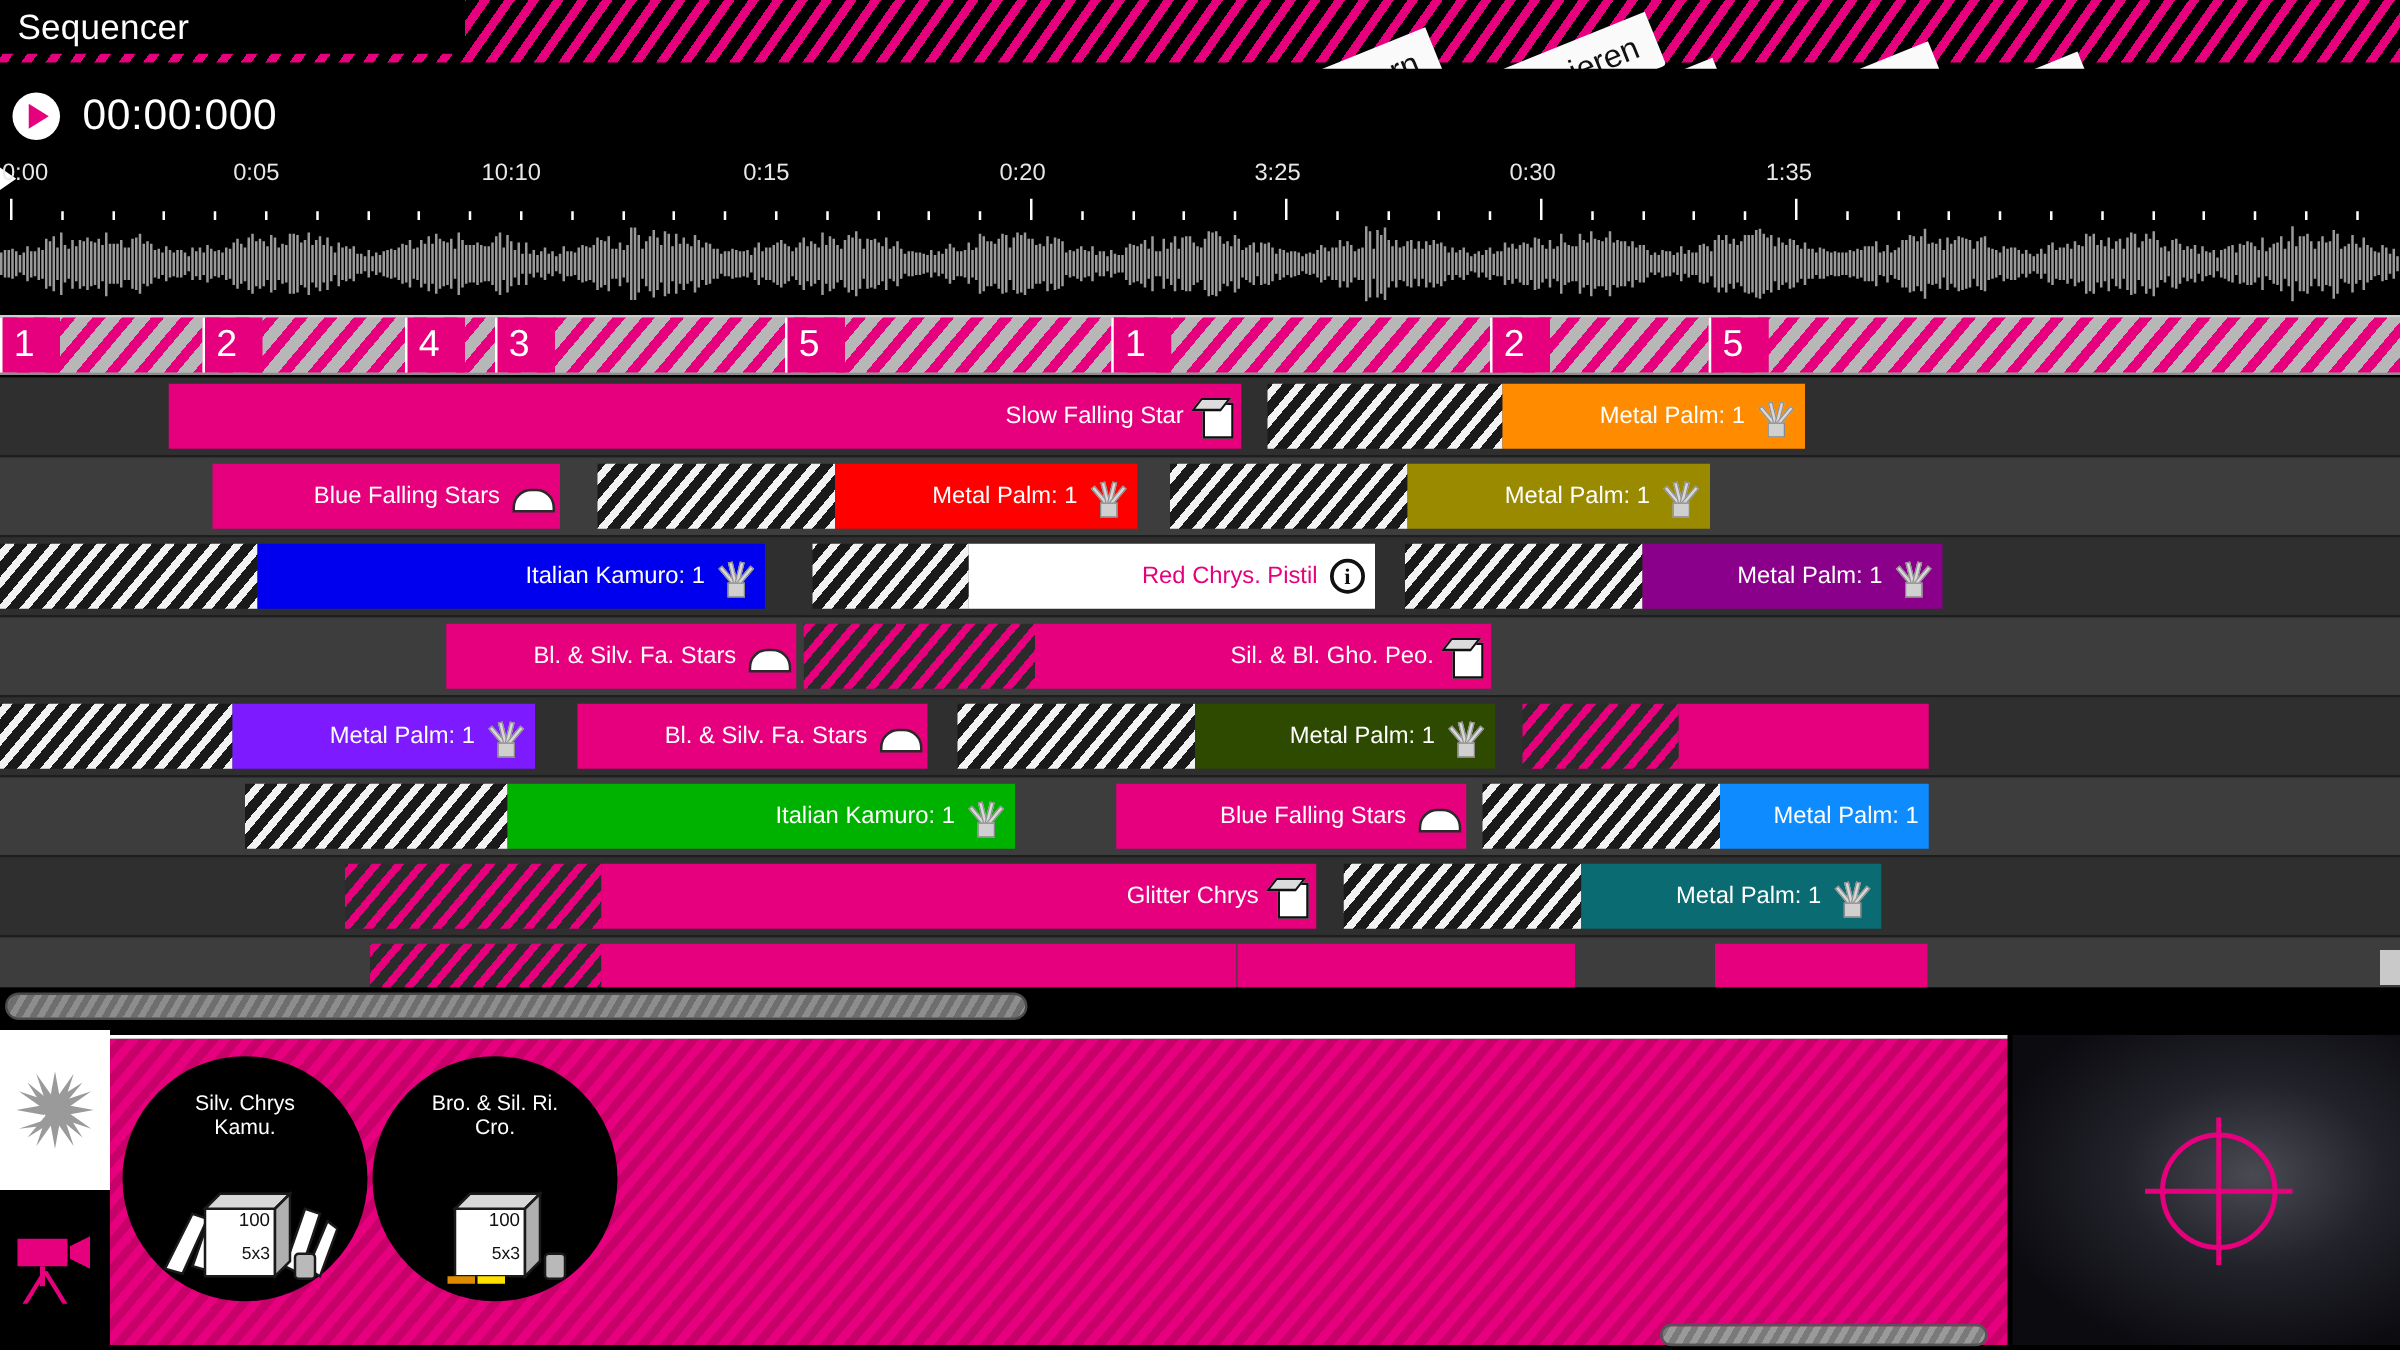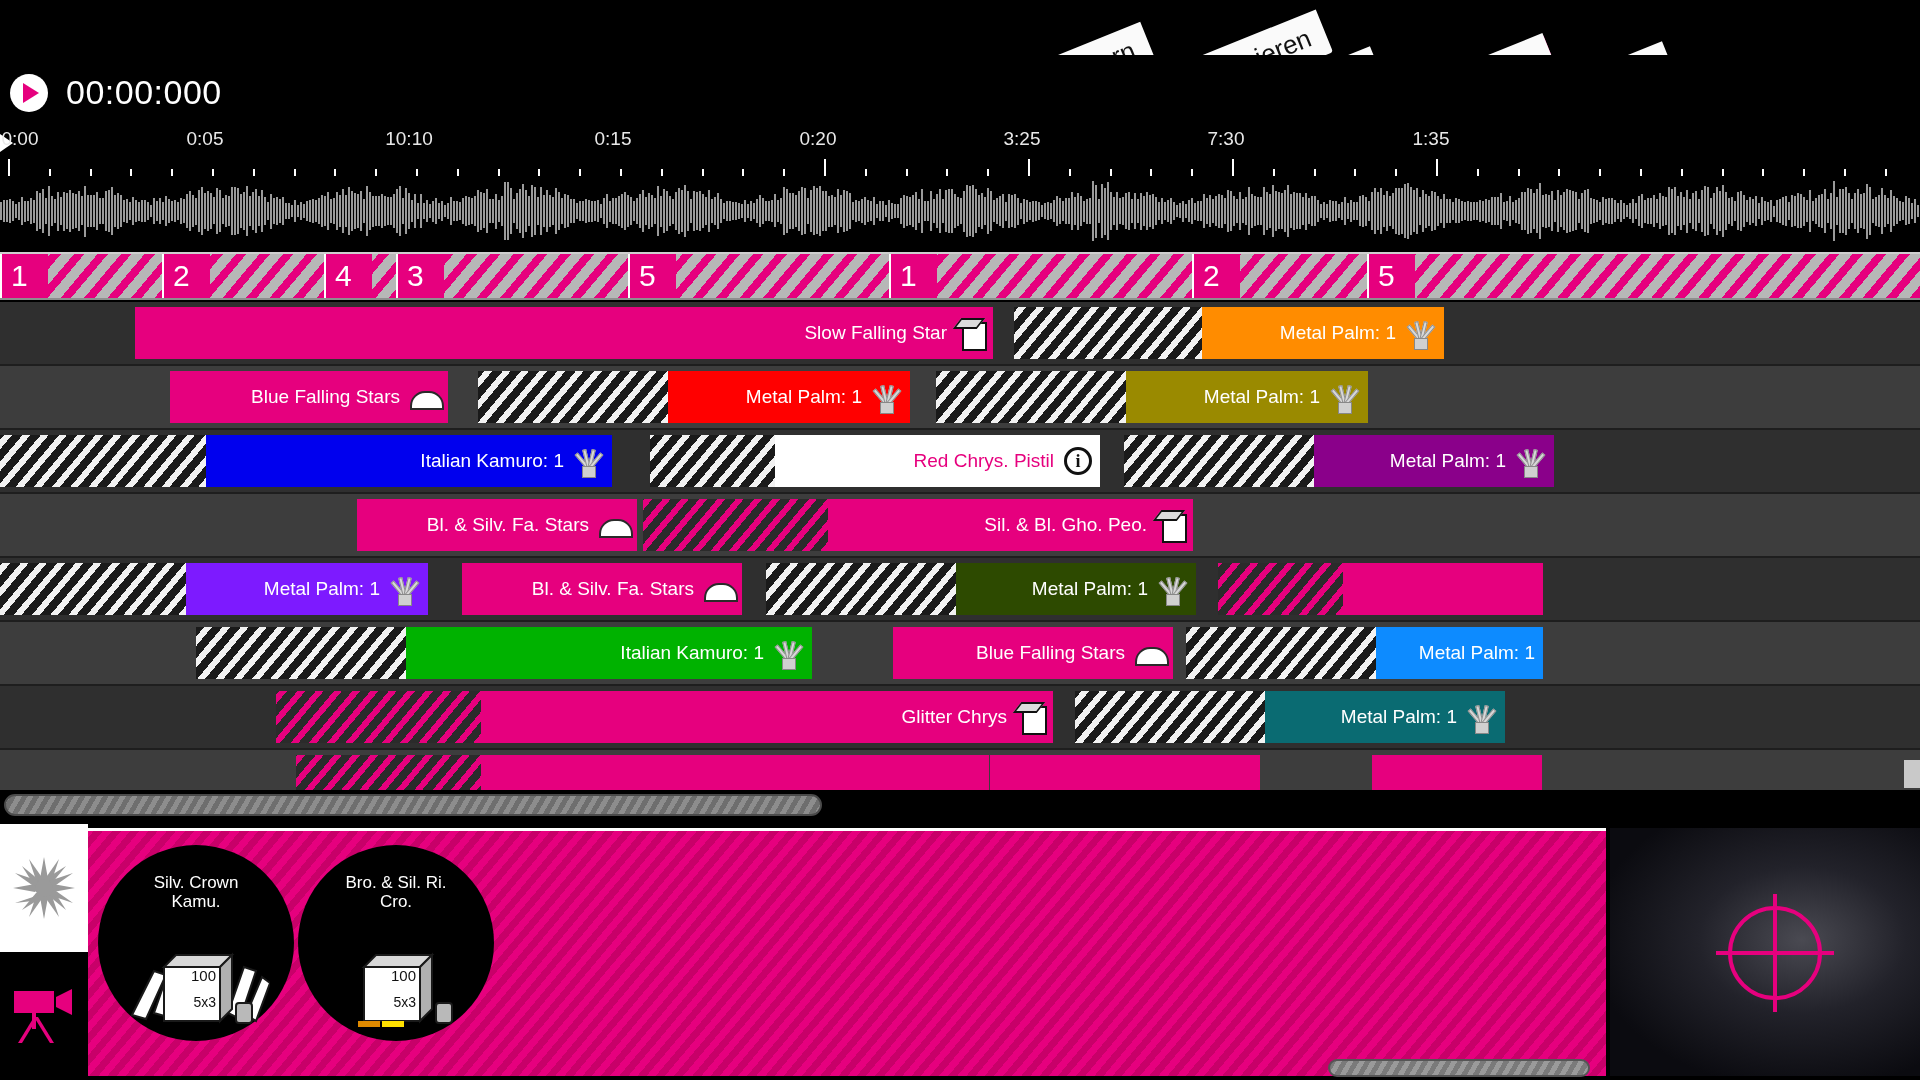--- a/index.html
+++ b/index.html
@@ -214,20 +214,25 @@
     position:absolute; right:0; top:760px; width:16px; height:28px; background:#c9c9c9;
   }
   .burst { width:62px; height:62px; }
   .cam { width:64px; height:58px; position:relative; }
 </style>
 </head>
 <body>
 
 <div id="app">
 
+  <div class="topbar">
+    <div class="title-plate">
+      <span>Sequencer</span>
+    </div>
+  </div>
 
   <div class="menu-tabs" id="menu-tabs">
       <div class="tab" style="left: -40px; top: 118px;">
         <span>Speichern</span>
       </div>
       <div class="tab" style="left: 105px; top: 118px;">
         <span>Positionieren</span>
       </div>
       <div class="tab" style="left: 250px; top: 118px;">
         <span>Hilfe</span>
@@ -248,21 +253,21 @@
   </div>
 
   <div class="ruler" id="ruler">
     <div class="playhead-marker"></div>
   <div class="lbl" style="left: 20px;">0:00</div>
       <div class="lbl" style="left: 205px;">0:05</div>
       <div class="lbl" style="left: 409px;">10:10</div>
       <div class="lbl" style="left: 613px;">0:15</div>
       <div class="lbl" style="left: 818px;">0:20</div>
       <div class="lbl" style="left: 1022px;">3:25</div>
-      <div class="lbl" style="left: 1226px;">7:30</div>
+      <div class="lbl" style="left: 1226px;">0:30</div>
       <div class="lbl" style="left: 1431px;">1:35</div>
       <div class="tick major" style="left: 8px;"></div>
       <div class="tick minor" style="left: 49px;"></div>
       <div class="tick minor" style="left: 90px;"></div>
       <div class="tick minor" style="left: 130px;"></div>
       <div class="tick minor" style="left: 171px;"></div>
       <div class="tick minor" style="left: 212px;"></div>
       <div class="tick minor" style="left: 253px;"></div>
       <div class="tick minor" style="left: 294px;"></div>
       <div class="tick minor" style="left: 334px;"></div>
@@ -1263,21 +1268,21 @@
           <rect x="20" y="26" width="4" height="16" fill="#e6007e"></rect>
           <polygon points="6,56 22,30 26,30 10,56" fill="#e6007e"></polygon>
           <polygon points="38,56 22,30 26,30 42,56" fill="#e6007e"></polygon>
         </svg>
       </div>
     </div>
 
     <div class="lib-main" id="lib-main">
       <div class="lib-scroll"></div>
     <div class="lib-item" style="left: 10px;">
-          <div class="cap">Silv. Crown Kamu.</div>
+          <div class="cap">Silv. Chrys Kamu.</div>
           <div class="thumb"><svg viewBox="0 0 146 86" width="146" height="86">
               <g stroke="#1a1a1a" stroke-width="2" fill="#ffffff">
                 <polygon points="8,74 30,30 42,34 22,78"></polygon>
                 <polygon points="30,72 46,26 58,28 44,76"></polygon>
                 <polygon points="104,72 120,26 132,30 116,78"></polygon>
                 <polygon points="122,74 138,36 146,42 132,80"></polygon>
               </g>
               <rect x="40" y="26" width="56" height="54" fill="#ffffff" stroke="#1a1a1a" stroke-width="2"></rect>
               <polygon points="40,26 52,14 108,14 96,26" fill="#d8d8d8" stroke="#1a1a1a" stroke-width="2"></polygon>
               <polygon points="96,26 108,14 108,68 96,80" fill="#b0b0b0" stroke="#1a1a1a" stroke-width="2"></polygon>

